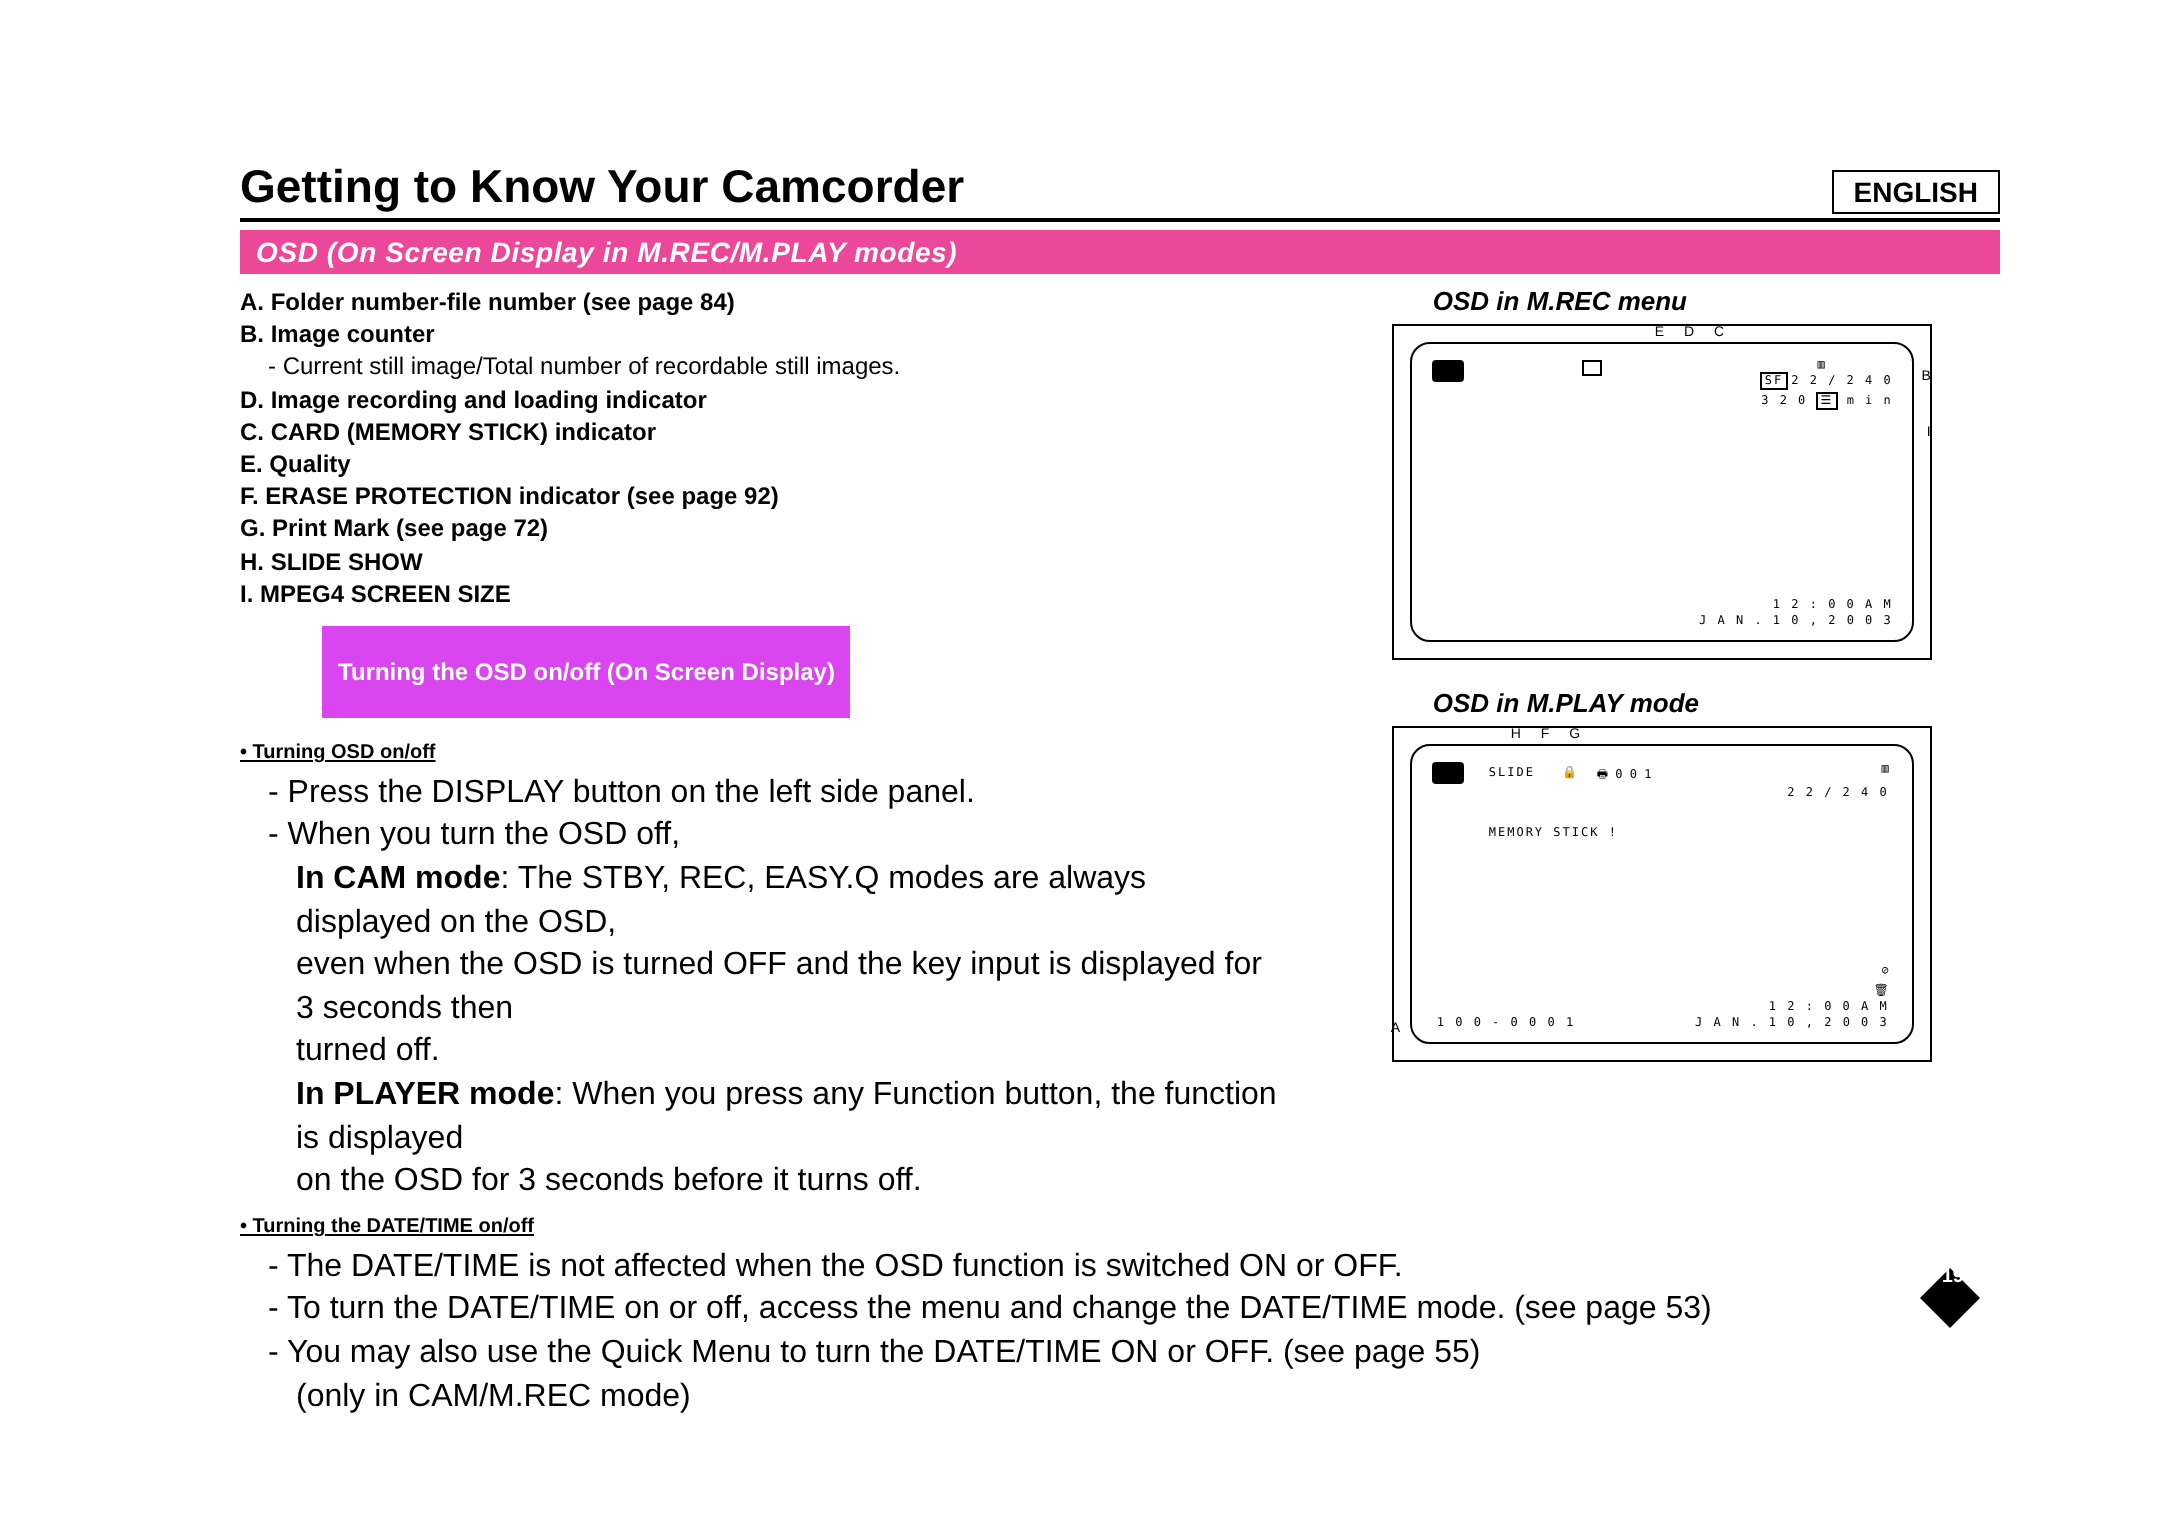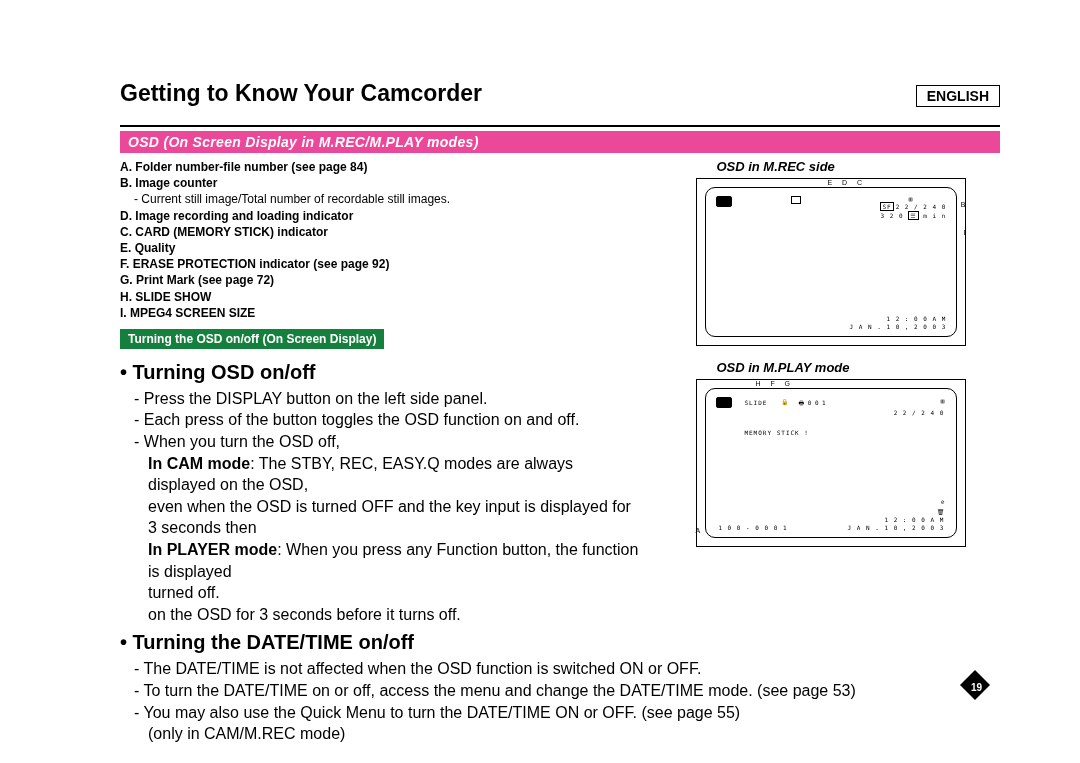--- a/index.html
+++ b/index.html
@@ -23,21 +23,21 @@
     right: 80px;
     border: 1.5px solid #000;
     padding: 2px 10px;
     font-weight: bold;
     font-size: 14px;
   }
   .title {
     font-size: 23px;
     font-weight: bold;
     border-bottom: 2px solid #000;
-    padding-bottom: 18px;
+    padding-bottom: 2px;
     margin-bottom: 4px;
   }
   .section-bar {
     background: #ec4899;
     color: #fff;
     font-style: italic;
     font-weight: bold;
     padding: 3px 8px;
     font-size: 14px;
     letter-spacing: 0.3px;
@@ -58,32 +58,34 @@
   }
   .item-list {
     font-size: 12px;
     line-height: 1.35;
   }
   .item-list .sub {
     padding-left: 14px;
   }
   .black-label {
     display: inline-block;
-    background: #15803d;
+    background: #d946ef;
     color: #fff;
     font-weight: bold;
     font-size: 12px;
-    padding: 3px 8px;
+    padding: 16px 8px;
     margin-top: 8px;
     margin-bottom: 6px;
+    margin-left: 41px;
   }
   .sub-heading {
     font-weight: bold;
-    font-size: 20px;
+    font-size: 10px;
     margin: 6px 0 4px 0;
+    text-decoration: underline;
   }
   .body-text {
     font-size: 16px;
     line-height: 1.35;
   }
   .body-text .l1 { padding-left: 14px; }
   .body-text .l2 { padding-left: 28px; }
   .small-caption {
     font-style: italic;
     font-weight: bold;
@@ -126,21 +128,21 @@
     top: 15px;
     left: -15px;
     width: 0;
     height: 0;
     border-left: 15px solid transparent;
     border-right: 15px solid transparent;
     border-top: 15px solid #000;
   }
   .pagenum-text {
     position: absolute;
-    bottom: 52px;
+    bottom: 65px;
     right: 98px;
     color: #fff;
     font-size: 10px;
     font-weight: bold;
     z-index: 5;
   }
   .osd-label {
     position: absolute;
     font-size: 7px;
     font-family: Arial;
@@ -183,37 +185,36 @@
         <div class="bold">G. Print Mark (see page 72)</div>
         <div class="bold">H. SLIDE SHOW</div>
         <div class="bold">I. MPEG4 SCREEN SIZE</div>
       </div>
 
       <div class="black-label">Turning the OSD on/off (On Screen Display)</div>
 
       <div class="sub-heading">• Turning OSD on/off</div>
       <div class="body-text">
         <div class="l1">- Press the DISPLAY button on the left side panel.</div>
-        <div class="l1">- Each press of the button toggles the OSD function on and off.</div>
         <div class="l1">- When you turn the OSD off,</div>
         <div class="l2">
           <span class="bold">In CAM mode</span><span>: The STBY, REC, EASY.Q modes are always displayed on the OSD,</span>
         </div>
         <div class="l2">even when the OSD is turned OFF and the key input is displayed for 3 seconds then</div>
+        <div class="l2">turned off.</div>
         <div class="l2">
           <span class="bold">In PLAYER mode</span><span>: When you press any Function button, the function is displayed</span>
         </div>
-        <div class="l2">turned off.</div>
         <div class="l2">on the OSD for 3 seconds before it turns off.</div>
       </div>
     </div>
 
     <div class="right-col">
       <div class="osd-box">
-        <div class="small-caption">OSD in M.REC side</div>
+        <div class="small-caption">OSD in M.REC menu</div>
         <div class="osd-frame">
           <div class="osd-label" style="top:0;left:130px;letter-spacing:4px;">E   D   C</div>
           <div class="osd-label" style="top:22px;right:0;">B</div>
           <div class="osd-label" style="top:50px;right:0;">I</div>
           <div class="osd-inner">
             <span class="tiny-icon filled" style="position:absolute;top:8px;left:10px;"></span>
             <span class="tiny-icon" style="position:absolute;top:8px;left:85px;"></span>
             <span style="position:absolute;top:7px;right:44px;">▥</span>
             <span style="position:absolute;top:15px;right:10px;letter-spacing:1px;"><span style="border:1px solid #000;padding:0 1px;margin-right:2px;">SF</span><span>2 2 / 2 4 0</span></span>
             <span style="position:absolute;top:24px;right:10px;letter-spacing:1px;"><span>3 2 0</span> <span style="border:1px solid #000;padding:0 1px;">☰</span> <span>m i n</span></span>

